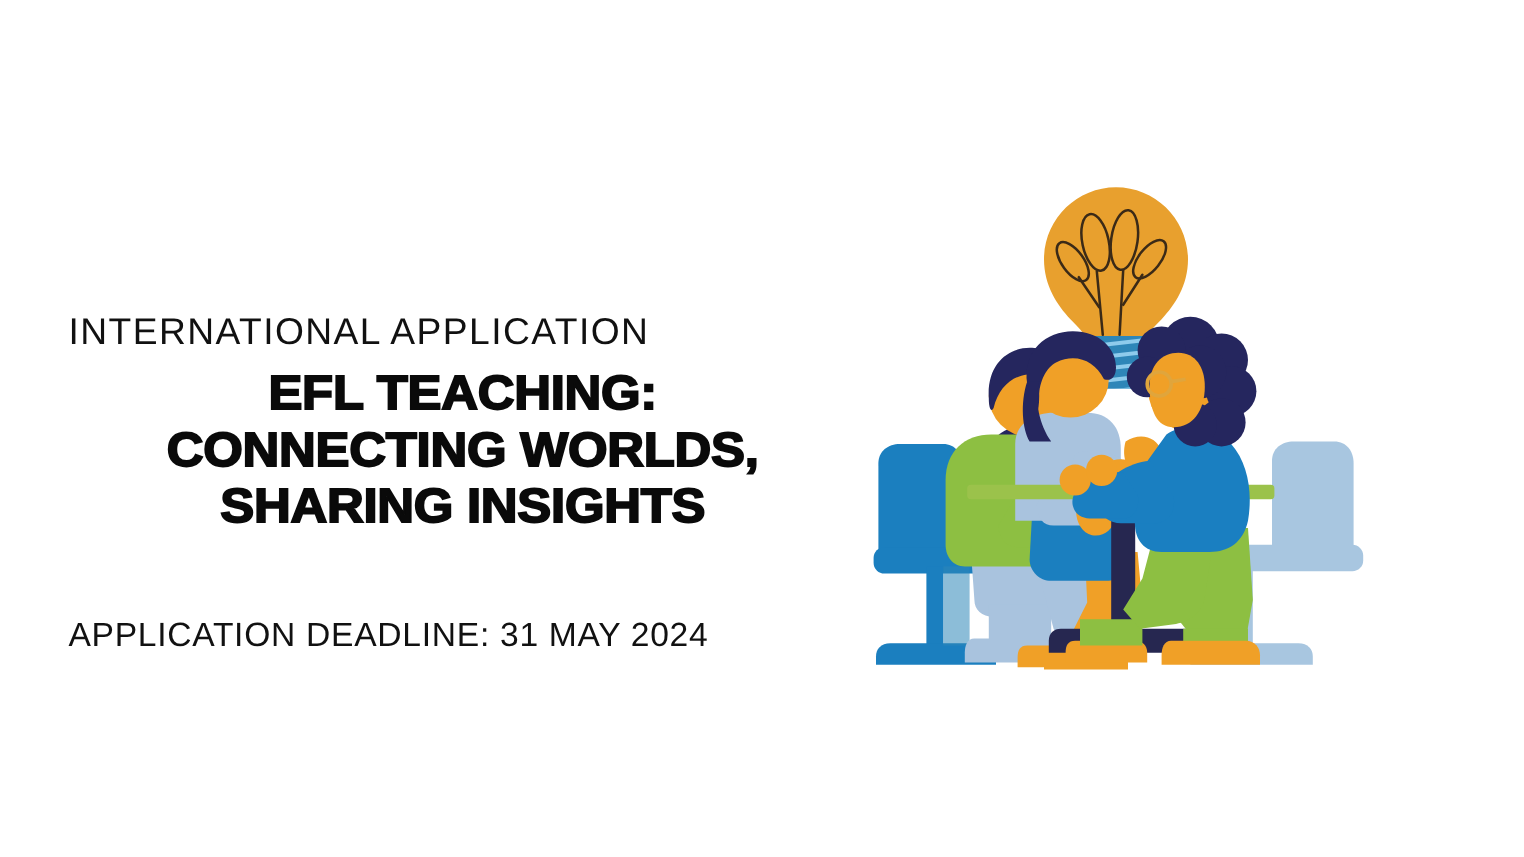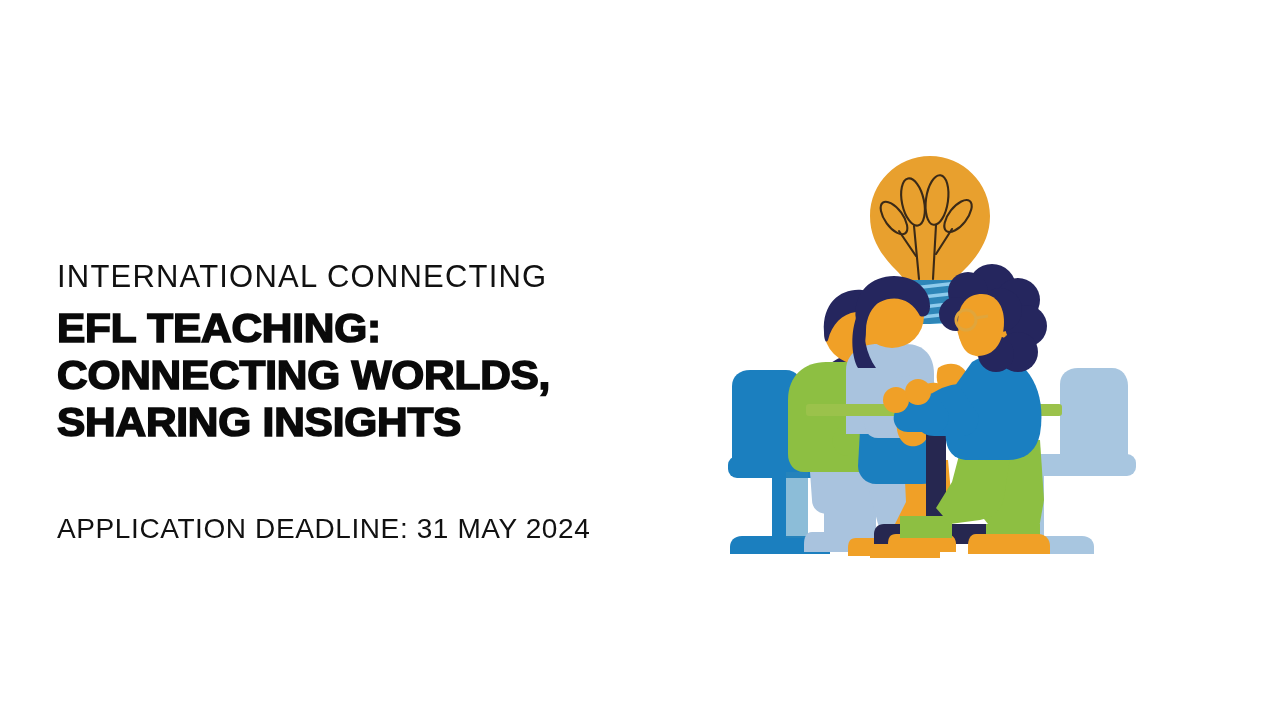--- a/index.html
+++ b/index.html
@@ -38,20 +38,21 @@
     font-size: 31px;
     font-weight: 400;
     letter-spacing: 1.2px;
     color: #111111;
     line-height: 1.25;
     white-space: nowrap;
   }
 
   .headline {
     margin-top: 8px;
+    text-align: center;
   }
 
   .headline-line {
     font-family: "Liberation Sans", sans-serif;
     font-weight: 700;
     font-size: 40px;
     letter-spacing: -0.2px;
     color: #0a0a0a;
     line-height: 1.18;
     white-space: nowrap;
@@ -81,21 +82,21 @@
     height: 480px;
   }
   .illustration svg { display: block; width: 100%; height: 100%; }
 </style>
 </head>
 <body>
 
 <div class="banner">
 
   <div class="text-block">
-    <div class="eyebrow">INTERNATIONAL CONNECTING</div>
+    <div class="eyebrow">INTERNATIONAL APPLICATION</div>
 
     <div class="headline">
       <div class="headline-line">EFL TEACHING:</div>
       <div class="headline-line">CONNECTING WORLDS,</div>
       <div class="headline-line">SHARING INSIGHTS</div>
     </div>
   </div>
 
   <div class="deadline">APPLICATION DEADLINE: 31 MAY 2024</div>
 

